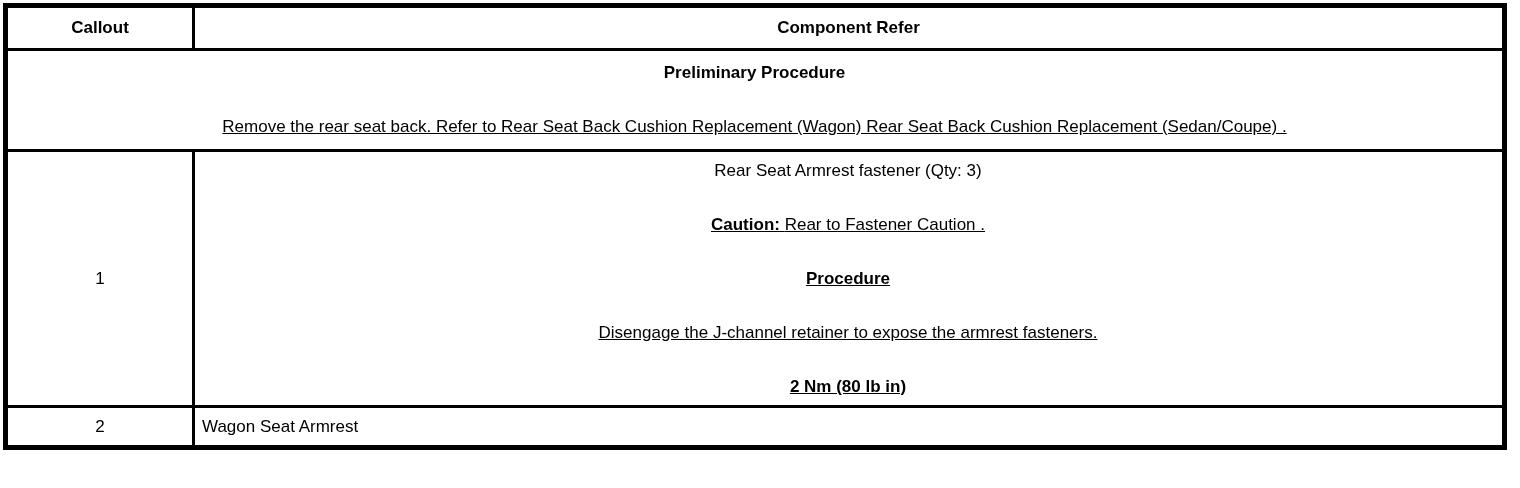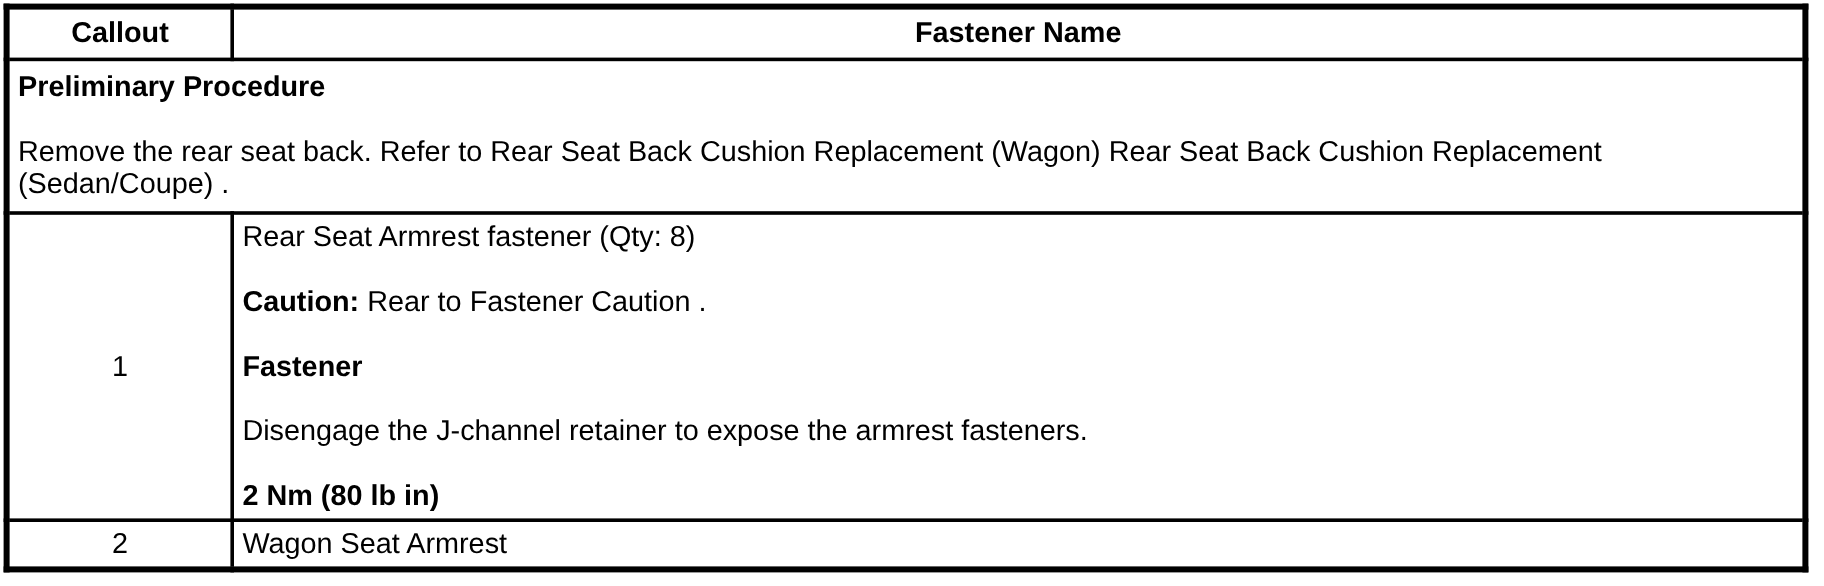--- a/index.html
+++ b/index.html
@@ -17,21 +17,21 @@
     left: 3px;
     top: 3px;
     width: 1504px;
     border-collapse: collapse;
     border: 5px solid #000000;
     background: #ffffff;
     table-layout: fixed;
   }
   .doc-table th, .doc-table td {
     border: 3px solid #000000;
-    font-size: 24px;
+    font-size: 17px;
     line-height: 27px;
     vertical-align: middle;
     background: #ffffff;
     overflow: hidden;
   }
   th.col-callout { width: 176px; }
   .doc-table th {
     font-weight: bold;
     text-align: center;
     padding: 6px 4px 7px 4px;
@@ -42,47 +42,47 @@
     padding: 5px 4px;
   }
   td.component-cell {
     text-align: left;
     padding: 5px 8px 5px 7px;
   }
   td.prelim-cell {
     text-align: left;
     padding: 8px 8px 9px 7px;
   }
-  .para { margin: 0; }
-  .para + .para { margin-top: 27px; }
+  .para { margin: 0; text-align: center; }
+  .para + .para { margin-top: 27px; text-decoration: underline; }
   .bold { font-weight: bold; }
 </style>
 </head>
 <body>
 
 <table class="doc-table">
   <thead>
     <tr>
       <th class="col-callout">Callout</th>
-      <th class="col-component">Fastener Name</th>
+      <th class="col-component">Component Refer</th>
     </tr>
   </thead>
   <tbody>
     <tr>
       <td class="prelim-cell" colspan="2">
         <p class="para bold">Preliminary Procedure</p>
         <p class="para">Remove the rear seat back. Refer to Rear Seat Back Cushion Replacement (Wagon) Rear Seat Back Cushion Replacement (Sedan/Coupe) .</p>
       </td>
     </tr>
     <tr>
       <td class="callout-cell">1</td>
       <td class="component-cell">
-        <p class="para">Rear Seat Armrest fastener (Qty: 8)</p>
+        <p class="para">Rear Seat Armrest fastener (Qty: 3)</p>
         <p class="para"><span class="bold">Caution:</span> <span>Rear to Fastener Caution .</span></p>
-        <p class="para bold">Fastener</p>
+        <p class="para bold">Procedure</p>
         <p class="para">Disengage the J-channel retainer to expose the armrest fasteners.</p>
         <p class="para bold">2 Nm (80 lb in)</p>
       </td>
     </tr>
     <tr>
       <td class="callout-cell">2</td>
       <td class="component-cell">Wagon Seat Armrest</td>
     </tr>
   </tbody>
 </table>

